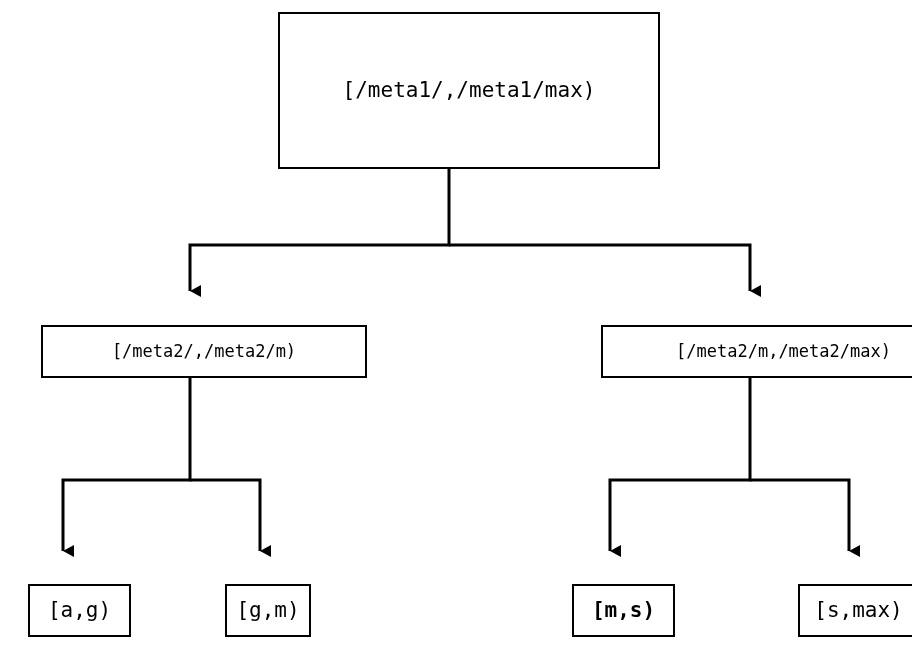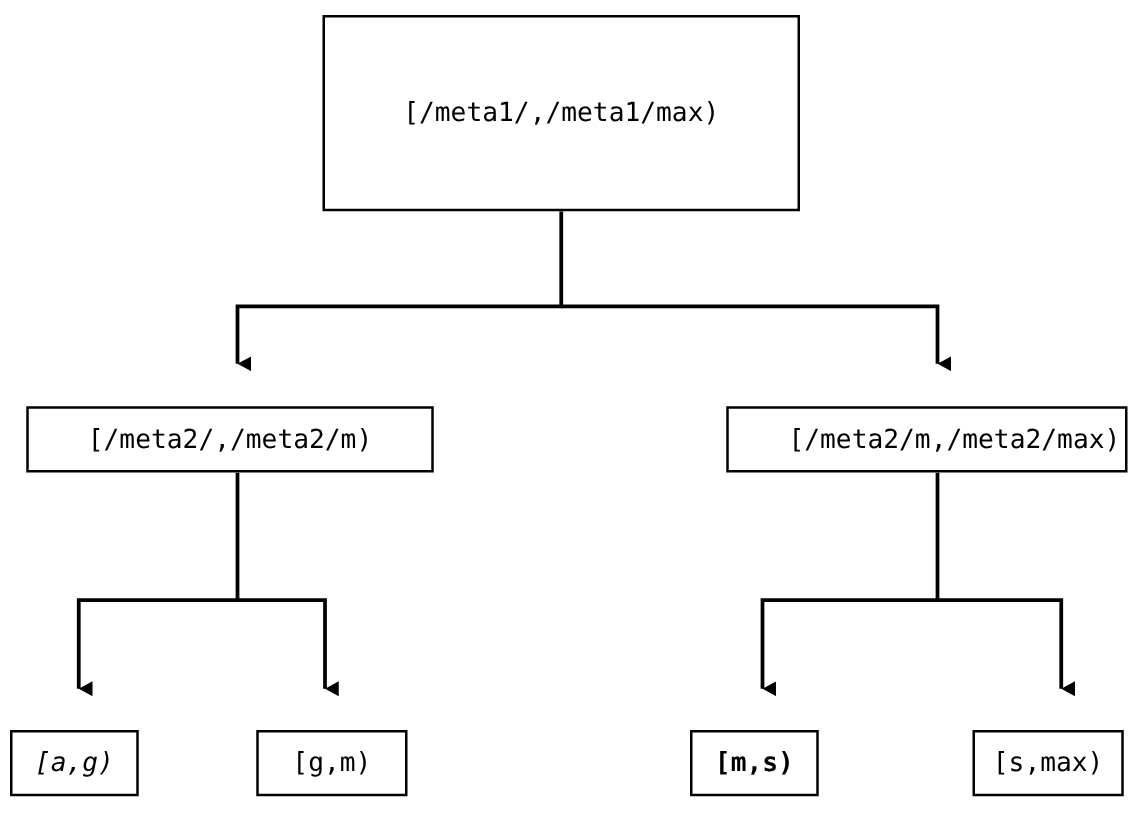--- a/index.html
+++ b/index.html
@@ -19,20 +19,21 @@
   }
   .node {
     position: absolute;
     box-sizing: border-box;
     border: 2px solid #000000;
     background: #ffffff;
     display: flex;
     align-items: center;
     justify-content: center;
     color: #000000;
+    margin-left: 20px;
   }
   .node-label {
     font-family: "DejaVu Sans Mono", "Liberation Mono", monospace;
     white-space: pre;
     letter-spacing: 0px;
     line-height: 1;
   }
   
   #node-root {
     left: 258px;
@@ -50,25 +51,25 @@
     height: 53px;
   }
   #node-mid-right {
     left: 581px;
     top: 325px;
     width: 321px;
     height: 53px;
     padding-left: 44px;
   }
   #node-mid-left .node-label,
-  #node-mid-right .node-label { font-size: 21px; }
+  #node-mid-right .node-label { font-size: 17px; }
 
   
-  #node-leaf-0 { left: 8px;   top: 584px; width: 103px; height: 53px; font-style: italic; }
-  #node-leaf-1 { left: 205px; top: 584px; width: 121px; height: 53px; }
+  #node-leaf-0 { left: 8px;   top: 584px; width: 103px; height: 53px; }
+  #node-leaf-1 { left: 205px; top: 584px; width: 86px; height: 53px; }
   #node-leaf-2 { left: 552px; top: 584px; width: 103px; height: 53px; font-weight: bold; }
   #node-leaf-3 { left: 778px; top: 584px; width: 121px; height: 53px; text-align: right; }
   #node-leaf-0 .node-label,
   #node-leaf-1 .node-label,
   #node-leaf-2 .node-label,
   #node-leaf-3 .node-label { font-size: 21px; }
 
   #edge-layer {
     position: absolute;
     left: 0;

